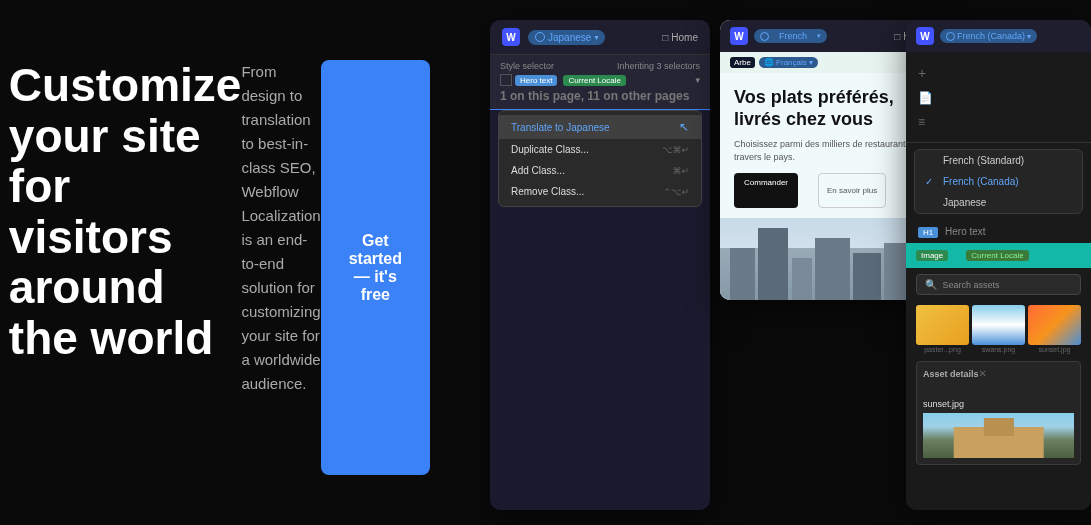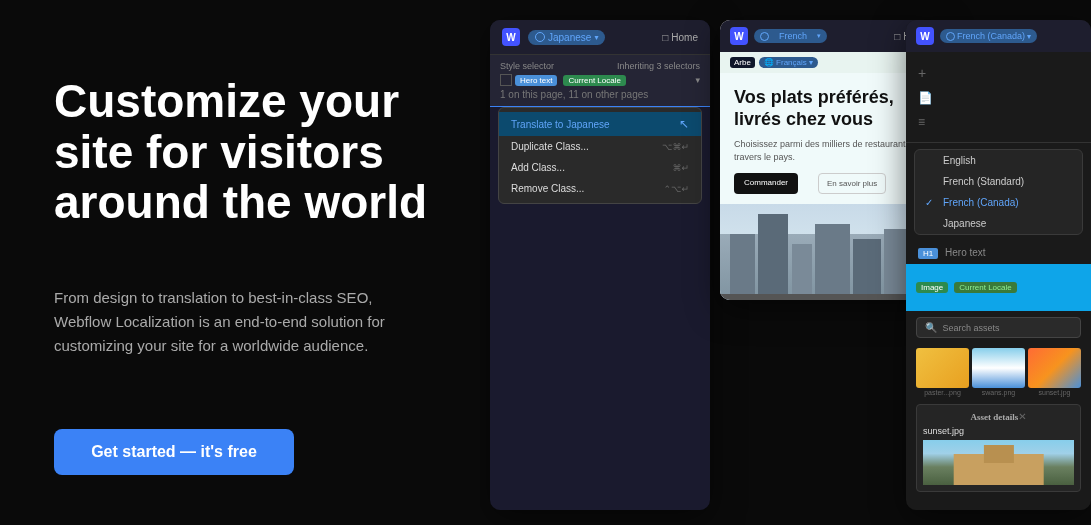--- a/index.html
+++ b/index.html
@@ -9,24 +9,24 @@
       width: 1091px;
       height: 525px;
       overflow: hidden;
       display: flex;
       position: relative;
     }
 
     
     .left-section {
       width: 480px;
-      padding: 76px 50px 50px 54px;
-      display: flex;
-      flex-direction: column;
-      justify-content: space-between;
+      padding: 60px 50px 50px 54px;
+      display: flex;
+      flex-direction: row;
+      justify-content: flex-end;
       flex-shrink: 0;
     }
 
     .hero-title {
       font-size: 46px;
       font-weight: 800;
       color: #ffffff;
       line-height: 1.1;
       margin-bottom: 24px;
     }
@@ -182,21 +182,21 @@
     .context-menu-item {
       padding: 5px 12px;
       font-size: 10px;
       color: #ddd;
       display: flex;
       align-items: center;
       justify-content: space-between;
     }
 
     .context-menu-item.highlight {
-      background: #0c4a6e;
+      background: #404040;
       color: #60a5fa;
     }
 
     .context-menu-item .shortcut {
       color: #666;
       font-size: 9px;
     }
 
     
     .panel-left {
@@ -260,21 +260,21 @@
       color: white;
       font-size: 8px;
       padding: 5px 10px;
       border-radius: 4px;
     }
 
     .btn-savoir {
       background: transparent;
       color: #555;
       font-size: 8px;
-      padding: 5px 8px;
+      padding: 12px 8px;
       border-radius: 4px;
       border: 1px solid #ccc;
     }
 
     .panel-left-image {
       width: 100%;
       height: 110px;
       background: linear-gradient(180deg, #c8d8e8 0%, #b0c8d8 100%);
       position: relative;
       overflow: hidden;
@@ -368,27 +368,27 @@
       background: #4a90d9;
       color: white;
       font-size: 8px;
       padding: 1px 5px;
       border-radius: 2px;
       margin-right: 4px;
       margin-top: 36px;
     }
 
     .image-locale-bar {
-      background: #0ea5e9;
-      padding: 18px 10px;
+      background: #14b8a6;
+      padding: 7px 10px;
       font-size: 9px;
       color: #888;
       display: flex;
       align-items: center;
-      gap: 6px;
+      gap: 18px;
     }
 
     .tag-image {
       background: #2d8a4e;
       color: white;
       font-size: 8px;
       padding: 1px 5px;
       border-radius: 3px;
     }
 
@@ -454,23 +454,22 @@
       background: #252525;
       margin: 4px 10px;
       border-radius: 4px;
       padding: 6px;
       border: 1px solid #3a3a3a;
     }
 
     .asset-detail-header {
       display: flex;
       align-items: center;
-      justify-content: center;
-      margin-bottom: 4px;
-      font-family: Liberation Serif, serif;
+      justify-content: flex-start;
+      margin-bottom: 20px;
     }
 
     .asset-detail-title {
       font-size: 9px;
       color: #aaa;
       font-weight: 600;
     }
 
     .close-btn {
       color: #666;
@@ -524,21 +523,21 @@
       <div class="style-row">
         <span>Style selector</span>
         <span>Inheriting 3 selectors</span>
       </div>
       <div style="display:flex;gap:3px;align-items:center;margin-bottom:3px;">
         <span style="width:12px;height:12px;border:1px solid #555;display:inline-block;"></span>
         <span class="tag-hero">Hero text</span>
         <span class="tag-locale">Current Locale</span>
         <span style="color:#888;margin-left:auto;">▾</span>
       </div>
-      <div style="color:#777;font-size:10px;">1 on this page, 11 on other pages</div>
+      <div style="color:#777;font-size:12px;font-weight:bold;">1 on this page, 11 on other pages</div>
     </div>
     <div class="context-menu">
       <div class="context-menu-item highlight">
         <span>Translate to Japanese</span>
         <span style="font-size:12px;">↖</span>
       </div>
       <div class="context-menu-item">
         <span>Duplicate Class...</span>
         <span class="shortcut">⌥⌘↵</span>
       </div>
@@ -610,24 +609,20 @@
         <span style="color:#666;font-size:12px;">📄</span>
       </div>
       <div class="action-item">
         <span style="color:#666;font-size:12px;">≡</span>
       </div>
     </div>
 
     <div class="locale-dropdown">
       <div class="locale-option">
         <span class="check"> </span>
-        <span>English</span>
-      </div>
-      <div class="locale-option">
-        <span class="check"> </span>
         <span>French (Standard)</span>
       </div>
       <div class="locale-option active">
         <span class="check">✓</span>
         <span>French (Canada)</span>
       </div>
       <div class="locale-option">
         <span class="check"> </span>
         <span>Japanese</span>
       </div>

